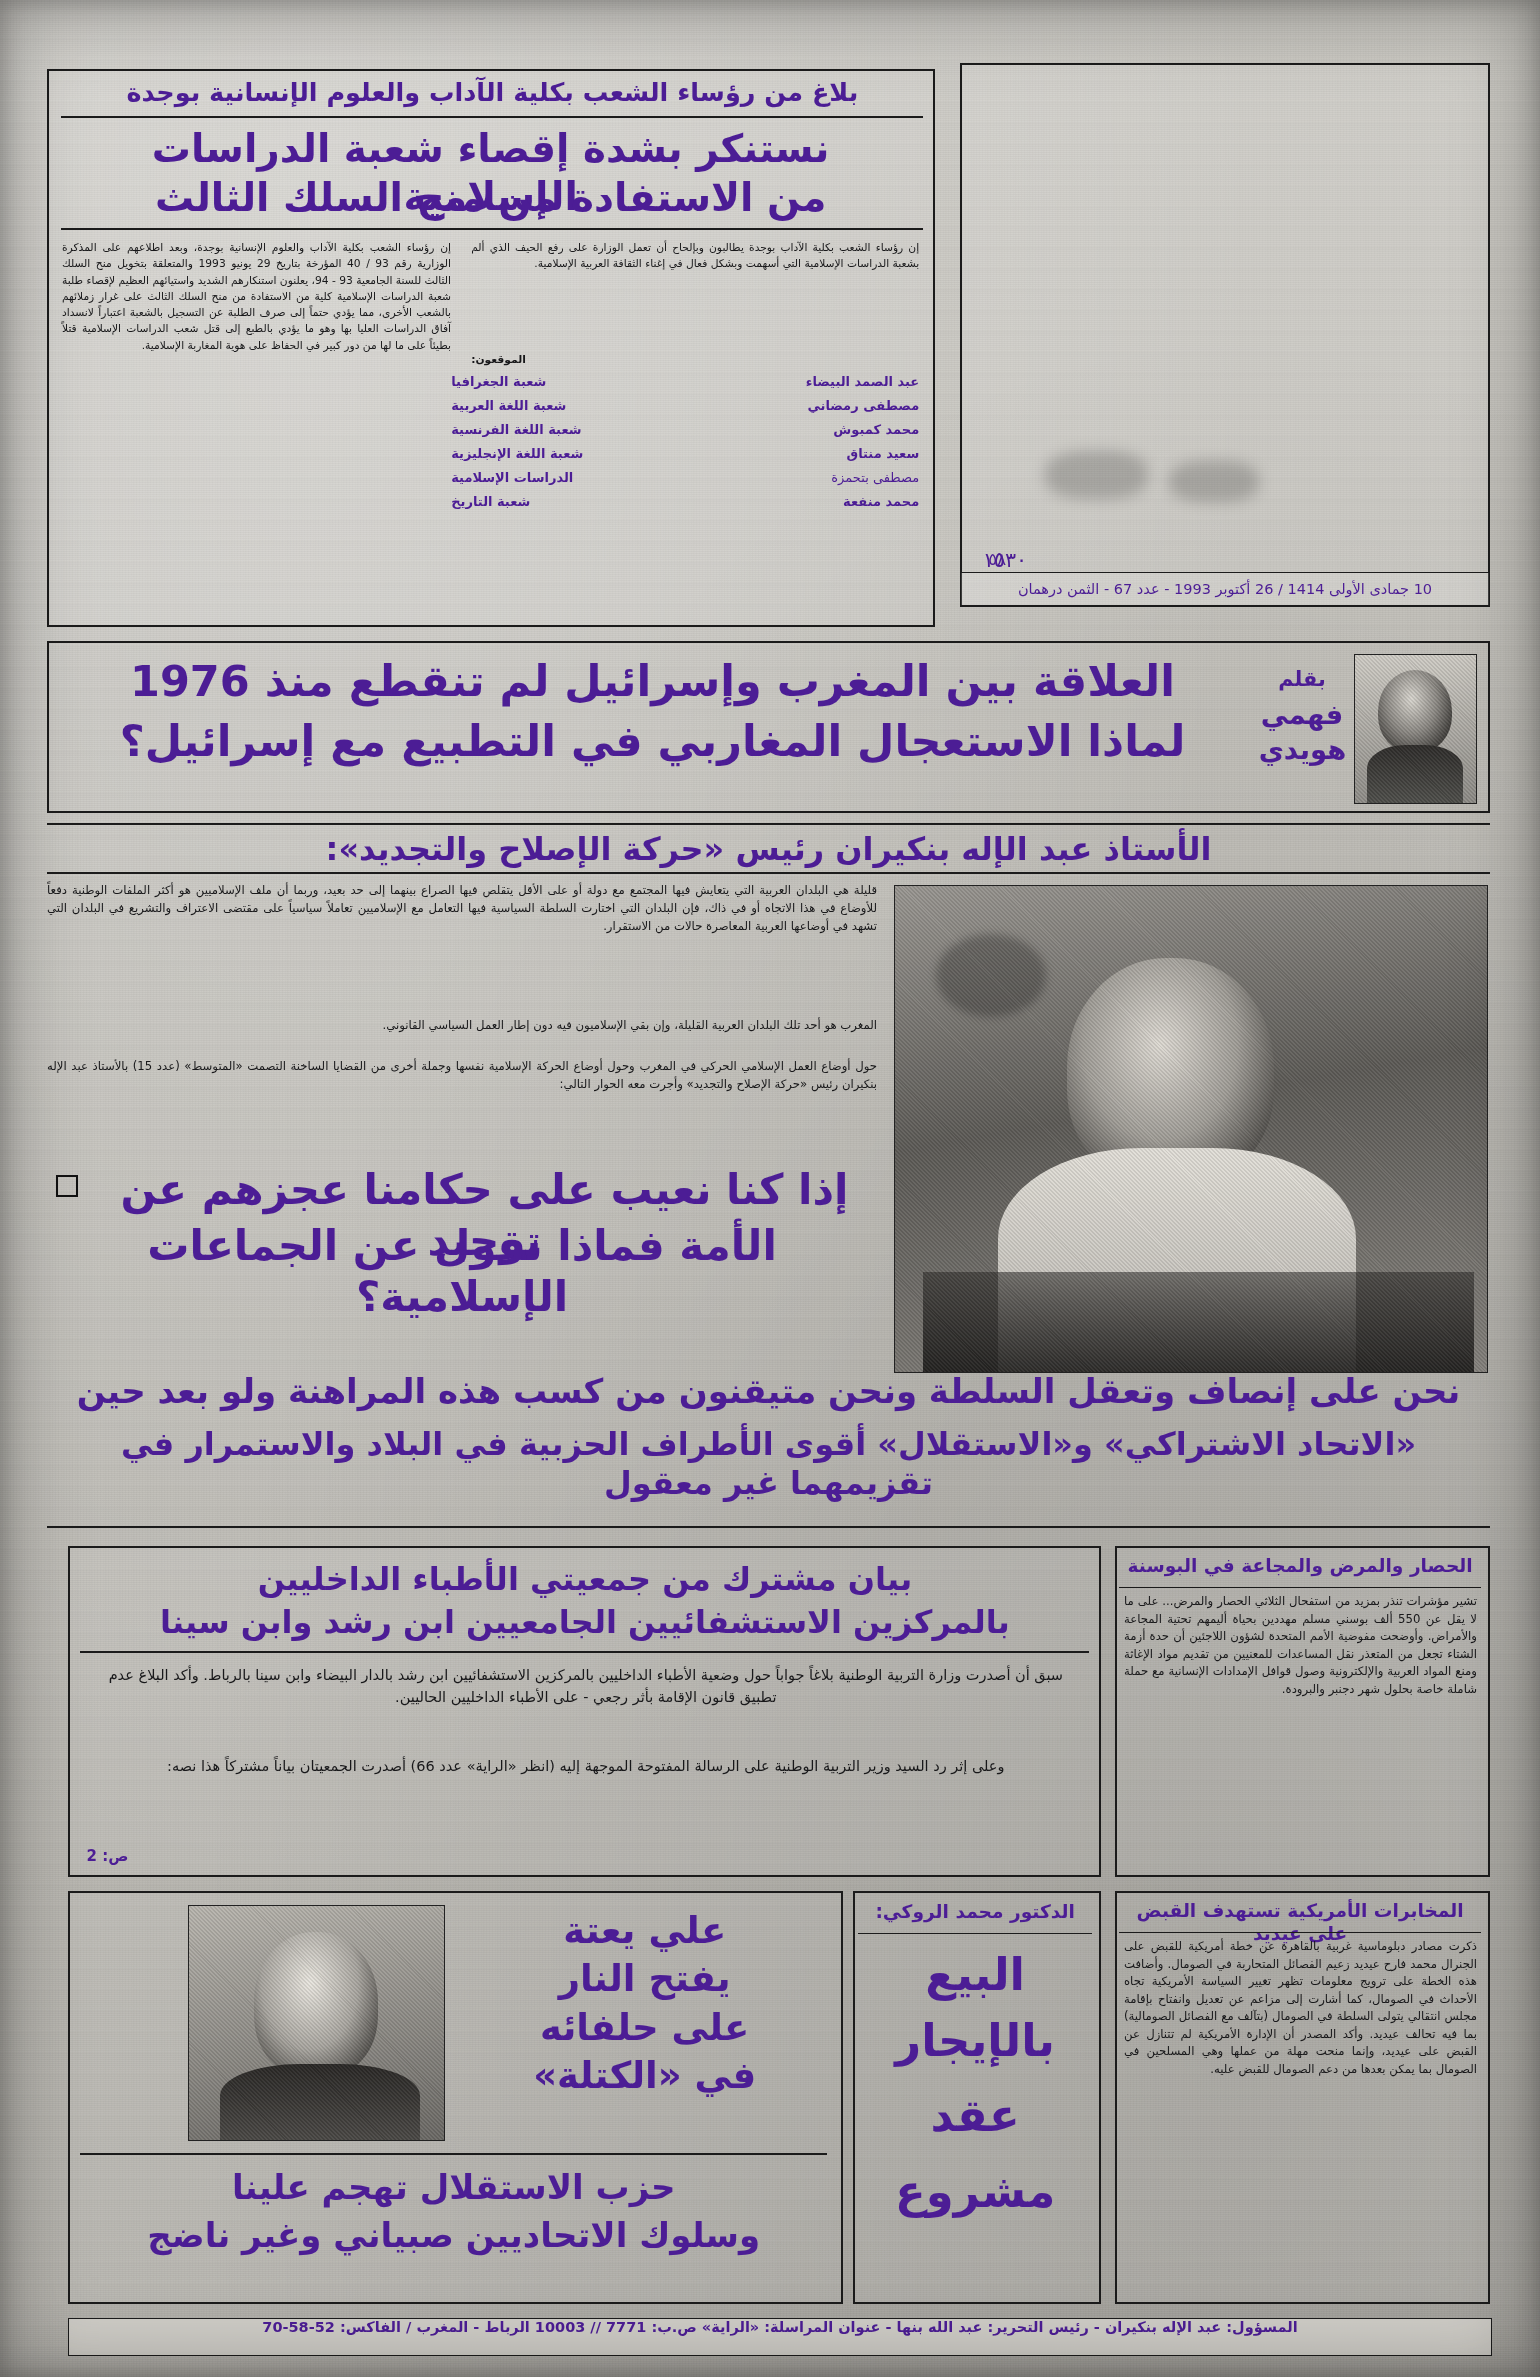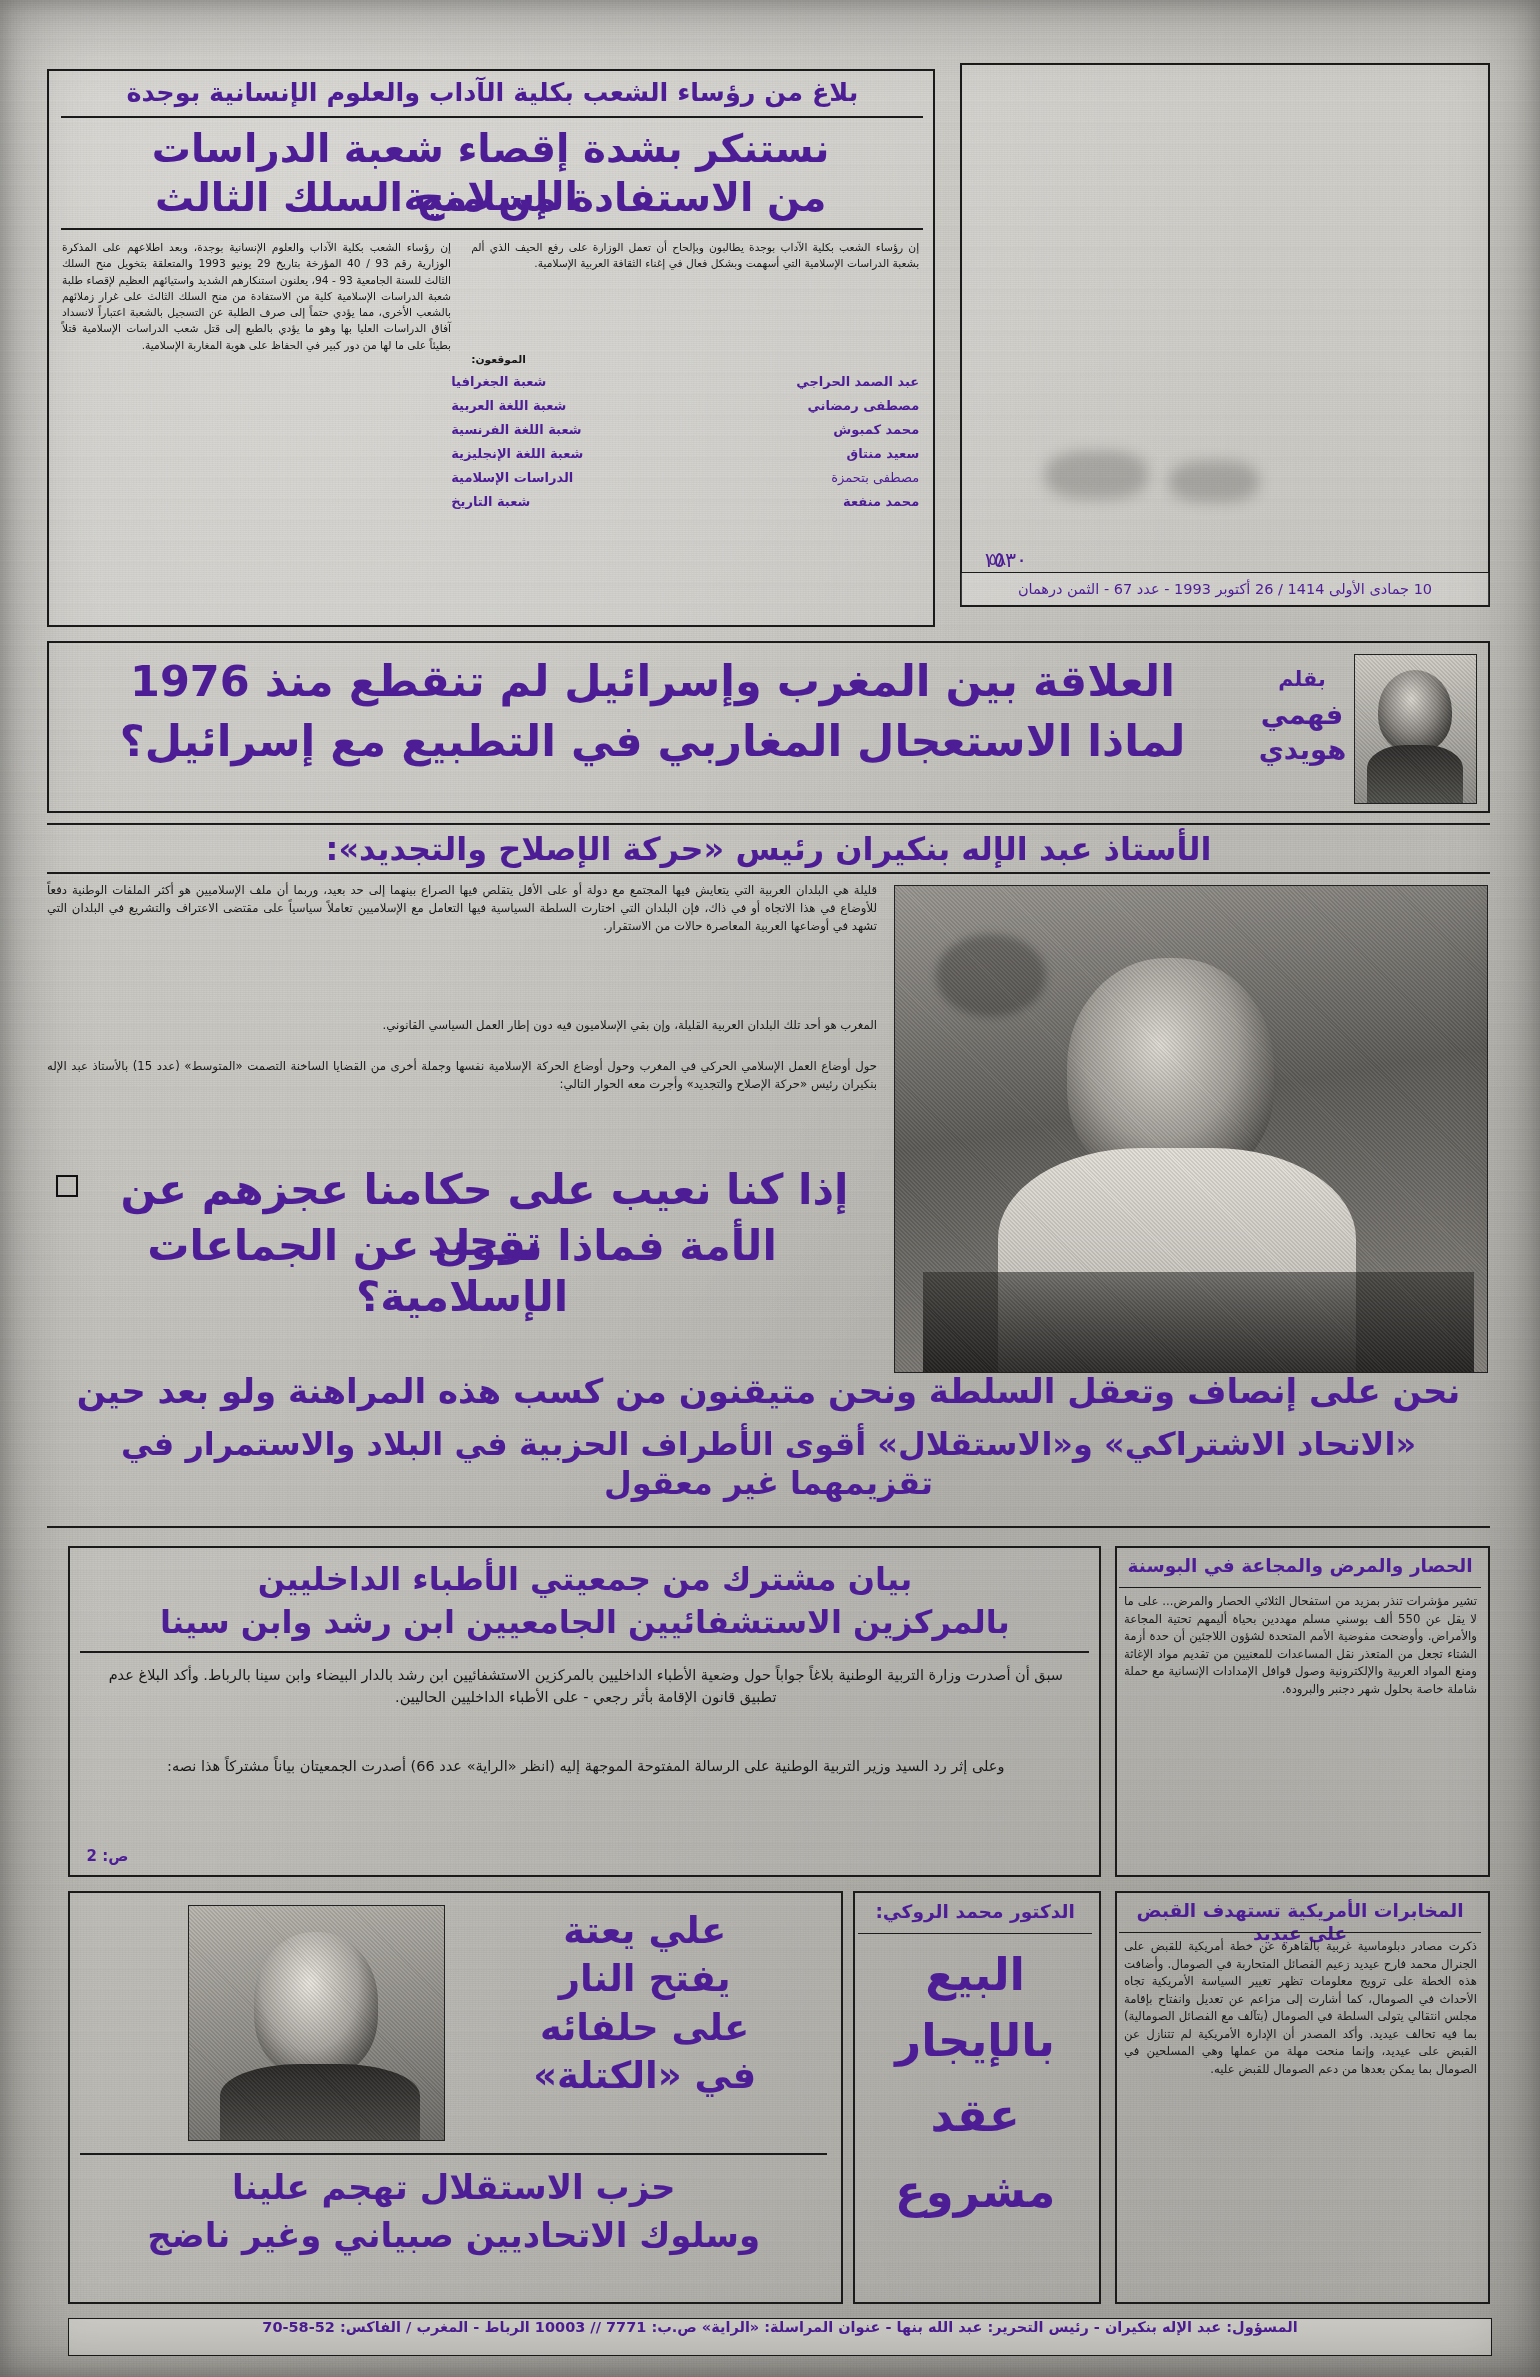--- a/index.html
+++ b/index.html
@@ -79,21 +79,21 @@
     <div class="rule" style="right:9.6px;top:157px;width:862px;height:2.1px;"></div>
 
     <div class="ar body-text" style="position:absolute;right:482px;top:169px;width:389px;">إن رؤساء الشعب بكلية الآداب والعلوم الإنسانية بوجدة، وبعد اطلاعهم على المذكرة الوزارية رقم 93 / 40 المؤرخة بتاريخ 29 يونيو 1993 والمتعلقة بتخويل منح السلك الثالث للسنة الجامعية 93 - 94، يعلنون استنكارهم الشديد واستيائهم العظيم لإقصاء طلبة شعبة الدراسات الإسلامية كلية من الاستفادة من منح السلك الثالث على غرار زملائهم بالشعب الأخرى، مما يؤدي حتماً إلى صرف الطلبة عن التسجيل بالشعبة اعتباراً لانسداد آفاق الدراسات العليا بها وهو ما يؤدي بالطبع إلى قتل شعب الدراسات الإسلامية قتلاً بطيئاً على ما لها من دور كبير في الحفاظ على هوية المغاربة الإسلامية.</div>
 
     <div class="ar body-text" style="position:absolute;right:13.8px;top:169px;width:448px;">إن رؤساء الشعب بكلية الآداب بوجدة يطالبون وبإلحاح أن تعمل الوزارة على رفع الحيف الذي ألم بشعبة الدراسات الإسلامية التي أسهمت وبشكل فعال في إغناء الثقافة العربية الإسلامية.</div>
 
     <div class="ar body-text" style="position:absolute;right:13.8px;top:281px;width:448px;font-weight:bold;text-align:left;">الموقعون:</div>
 
     <div style="position:absolute;right:13.8px;top:303px;width:468px;">
       <div style="display:flex;justify-content:space-between;">
-        <div class="ar" style="font-size:13px;font-weight:bold;">عبد الصمد الحراجي</div>
+        <div class="ar" style="font-size:13px;font-weight:bold;">عبد الصمد البيضاء</div>
         <div class="ar" style="font-size:13px;font-weight:bold;">شعبة الجغرافيا</div>
       </div>
       <div style="display:flex;justify-content:space-between;margin-top:9px;">
         <div class="ar" style="font-size:13px;font-weight:bold;">مصطفى رمضاني</div>
         <div class="ar" style="font-size:13px;font-weight:bold;">شعبة اللغة العربية</div>
       </div>
       <div style="display:flex;justify-content:space-between;margin-top:9px;">
         <div class="ar" style="font-size:13px;font-weight:bold;">محمد كمبوش</div>
         <div class="ar" style="font-size:13px;font-weight:bold;">شعبة اللغة الفرنسية</div>
       </div>

